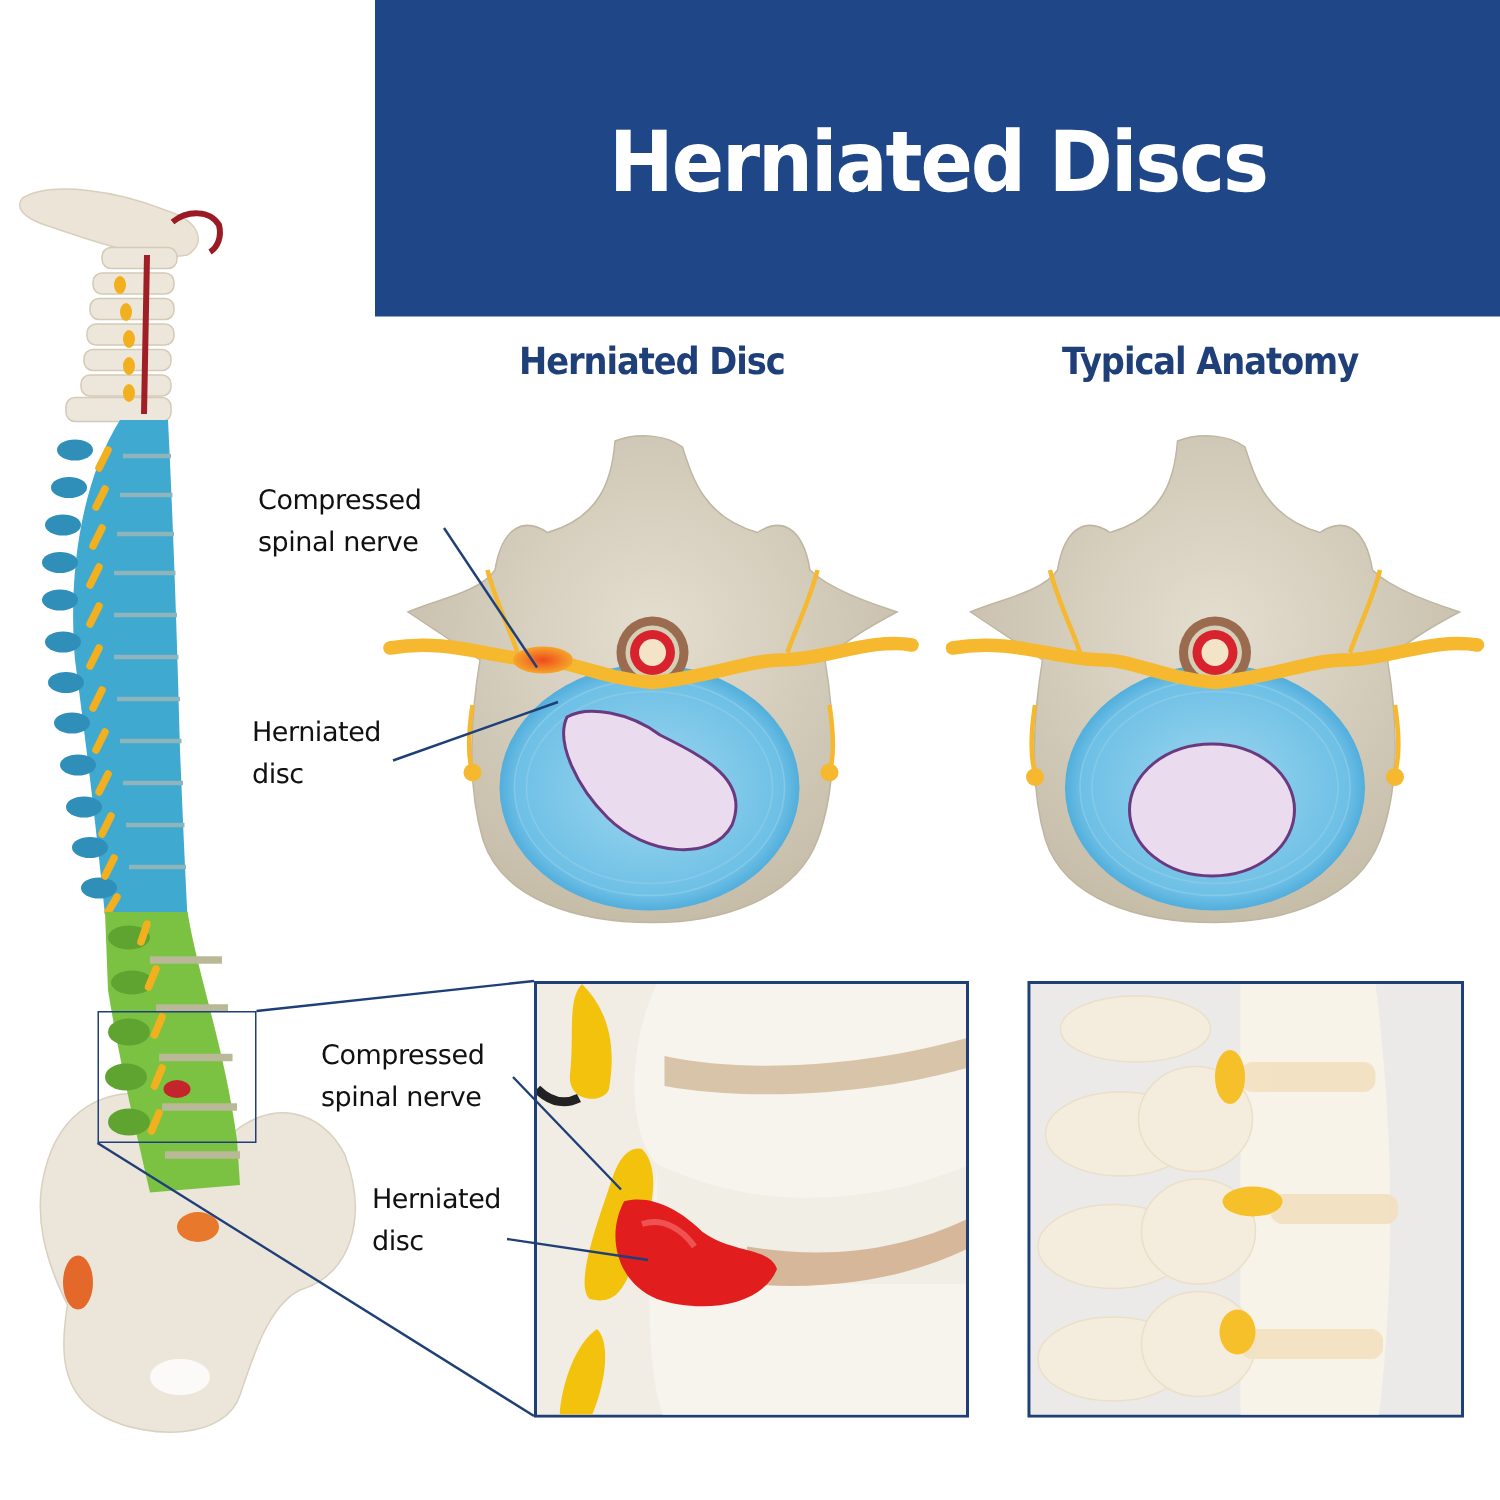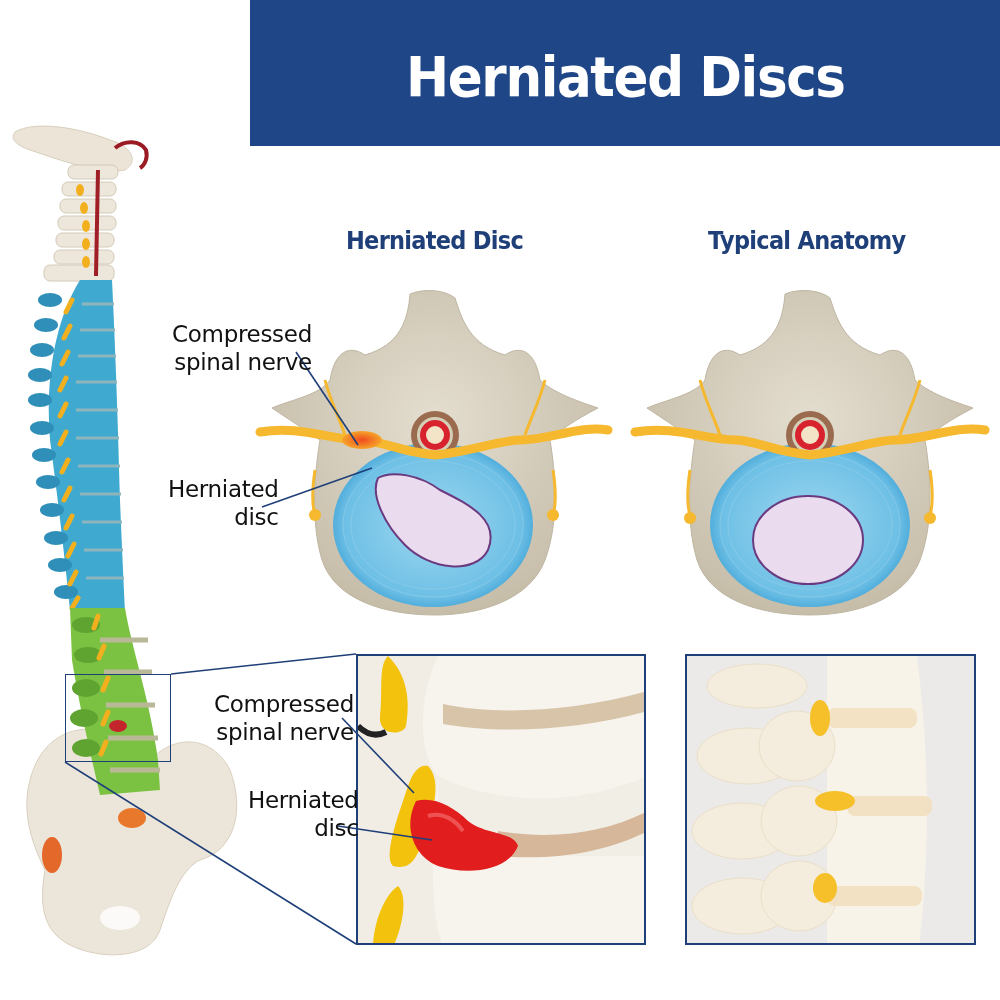--- a/index.html
+++ b/index.html
@@ -1,38 +1,38 @@
 <!DOCTYPE html>
 <html><head>
 <meta charset="utf-8">
 <style>
   * { box-sizing: border-box; margin: 0; padding: 0; }
   html, body { width: 1000px; height: 1000px; background: #ffffff; overflow: hidden; }
   body { position: relative; font-family: "DejaVu Sans", "Liberation Sans", sans-serif; color: #1a1a1a; }
 
   .banner {
-    position: absolute; left: 250px; top: 0; width: 750px; height: 146px;
+    position: absolute; left: 250px; top: 0; width: 750px; height: 211px;
     background: #1f4788; display: flex; align-items: center; justify-content: center;
   }
   .banner-title {
     color: #ffffff; font-family: "DejaVu Sans", sans-serif; font-weight: bold;
     font-size: 56px; letter-spacing: -1.5px; transform: scaleX(0.92); margin-top: 6px;
   }
 
   .section-title {
     position: absolute; top: 226px; color: #1f3f78; font-weight: bold;
     font-family: "DejaVu Sans", sans-serif; font-size: 25px; letter-spacing: -0.8px;
     transform: scaleX(0.9); transform-origin: left top; white-space: nowrap;
   }
   #title-herniated { left: 346px; }
   #title-typical { left: 708px; }
 
   .label {
-    position: absolute; font-family: "DejaVu Sans", sans-serif; font-size: 23px;
-    line-height: 28px; color: #111; text-align: right; white-space: nowrap;
+    position: absolute; font-family: "DejaVu Sans", sans-serif; font-size: 18px;
+    line-height: 28px; color: #111; text-align: left; white-space: nowrap;
     letter-spacing: -0.3px;
   }
   .label span { display: block; }
 
   .layer { position: absolute; left: 0; top: 0; width: 1000px; height: 1000px; pointer-events: none; }
   .photo-box {
     position: absolute; border: 2px solid #1f3f78; overflow: hidden;
   }
   #photo-herniated { left: 356px; top: 654px; width: 290px; height: 291px; background: #f3f0ea; }
   #photo-typical { left: 685px; top: 654px; width: 291px; height: 291px; background: #ededec; }

